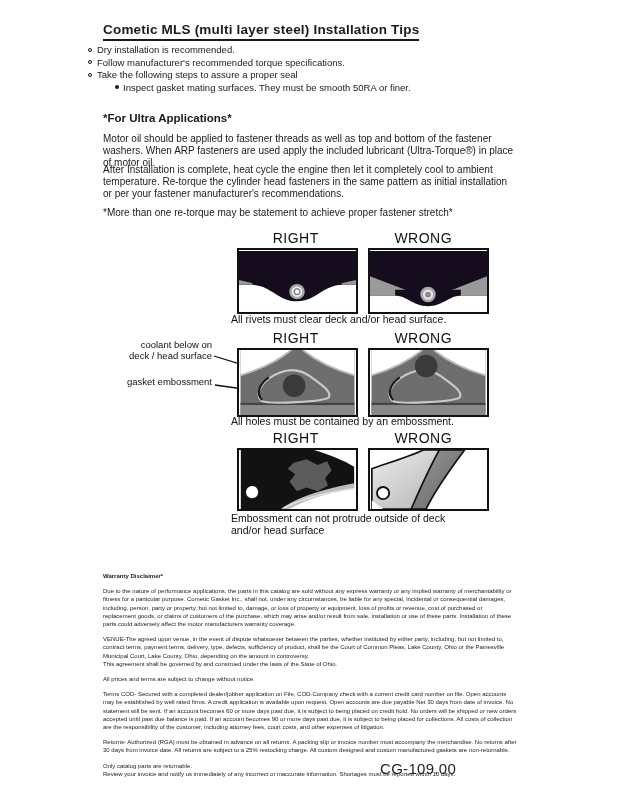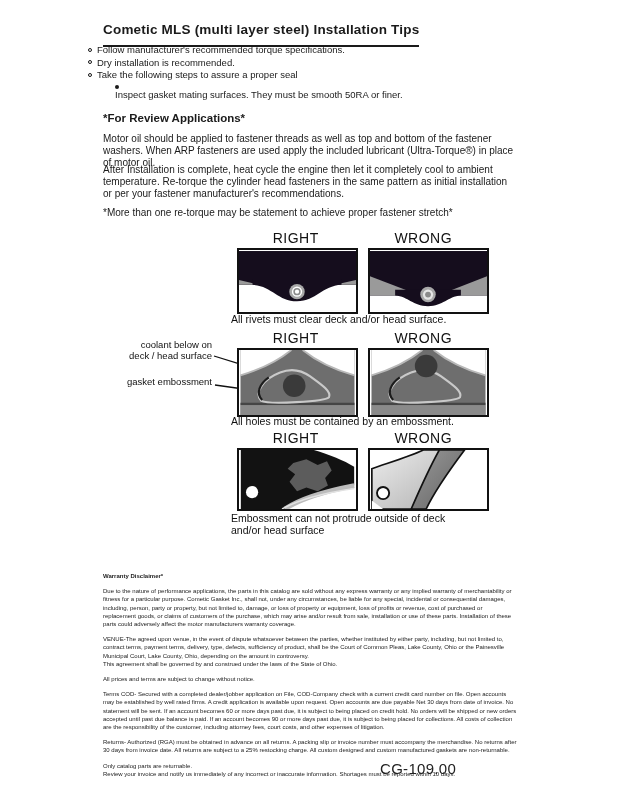--- a/index.html
+++ b/index.html
@@ -4,29 +4,29 @@
 <style>
   * { margin:0; padding:0; box-sizing:border-box; }
   body { background:#e8e8e8; font-family:"Liberation Sans", sans-serif; }
   .page {
     position:relative; width:618px; height:800px; background:#ffffff;
     color:#1a1a1a; overflow:hidden; margin:0 auto;
   }
   .title {
     position:absolute; left:103px; top:22px;
     font-size:13.5px; font-weight:700; letter-spacing:.2px;
-    border-bottom:2px solid #1a1a1a; padding-bottom:8px; display:inline-block;
+    border-bottom:2px solid #1a1a1a; padding-bottom:2px; display:inline-block;
   }
   .bullets { position:absolute; left:88px; top:44px; font-size:9.5px; line-height:12.6px; }
   .b { display:flex; align-items:flex-start; }
   .dot-o {
     width:4px; height:4px; border:1px solid #1a1a1a; border-radius:50%;
     margin:3.5px 5px 0 0; flex:none;
   }
-  .sub { margin-left:27px;flex-direction:column; }
+  .sub { margin-left:27px; }
   .dot-f {
     width:4px; height:4px; background:#1a1a1a; border-radius:50%;
     margin:3.5px 4px 0 0; flex:none;
   }
   .diesel-h { position:absolute; left:103px; top:112px; font-size:11.5px; font-weight:700; }
   .para { position:absolute; left:103px; width:412px; font-size:10px; line-height:12px; }
   .p1 { top:133px; }
   .p2 { top:164px; }
   .p3 { top:207px; }
 
@@ -53,37 +53,37 @@
 </head>
 <body>
 
 <div class="page">
 
   <div class="title">Cometic MLS (multi layer steel) Installation Tips</div>
 
   <div class="bullets">
     <div class="b">
       <span class="dot-o"></span>
-      <span>Follow manufacturer's recommended torque specifications.</span>
+      <span>Dry installation is recommended.</span>
     </div>
     <div class="b">
       <span class="dot-o"></span>
-      <span>Dry installation is recommended.</span>
+      <span>Follow manufacturer's recommended torque specifications.</span>
     </div>
     <div class="b">
       <span class="dot-o"></span>
       <span>Take the following steps to assure a proper seal</span>
     </div>
     <div class="b sub">
       <span class="dot-f"></span>
       <span>Inspect gasket mating surfaces.  They must be smooth 50RA or finer.</span>
     </div>
   </div>
 
-  <div class="diesel-h">*For Review Applications*</div>
+  <div class="diesel-h">*For Ultra Applications*</div>
   <div class="para p1">Motor oil should be applied to fastener threads as well as top and bottom of the fastener washers. When ARP fasteners are used apply the included lubricant (Ultra-Torque®) in place of motor oil.</div>
   <div class="para p2">After Installation is complete, heat cycle the engine then let it completely cool to ambient temperature. Re-torque the cylinder head fasteners in the same pattern as initial installation or per your fastener manufacturer's recommendations.</div>
   <div class="para p3">*More than one re-torque may be statement to achieve proper fastener stretch*</div>
 
   <div class="pair pair1">
     <div class="lblrow">
       <span>RIGHT</span>
       <span>WRONG</span>
     </div>
     <div class="boxrow">

